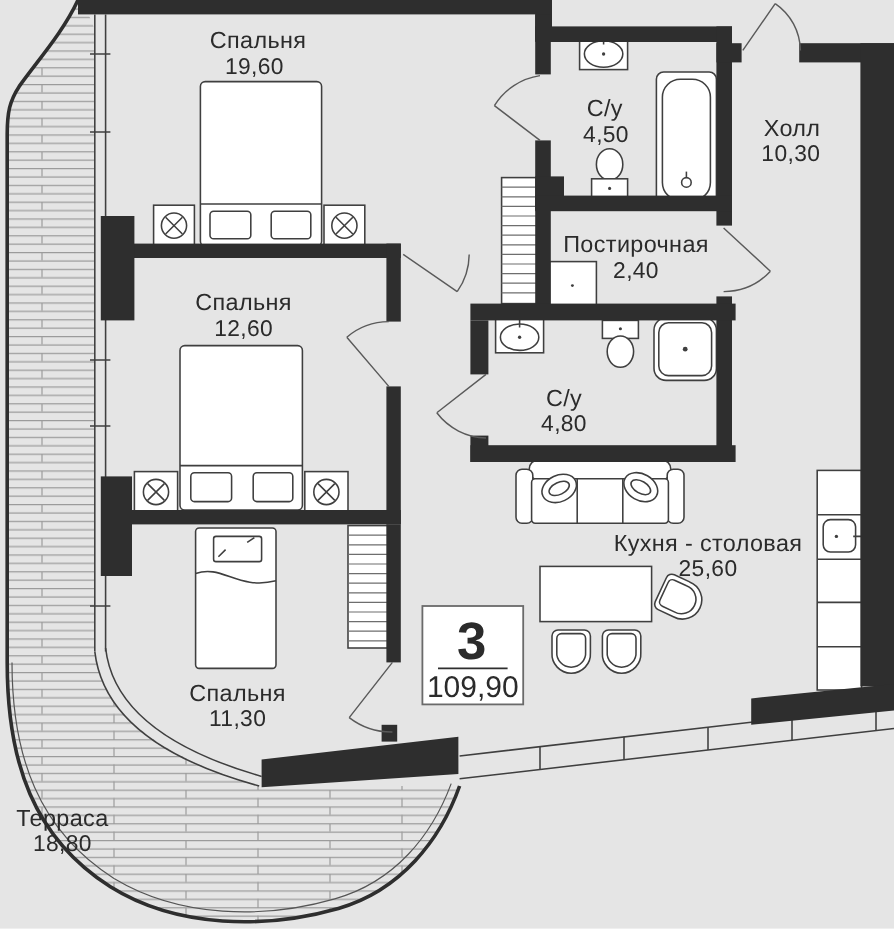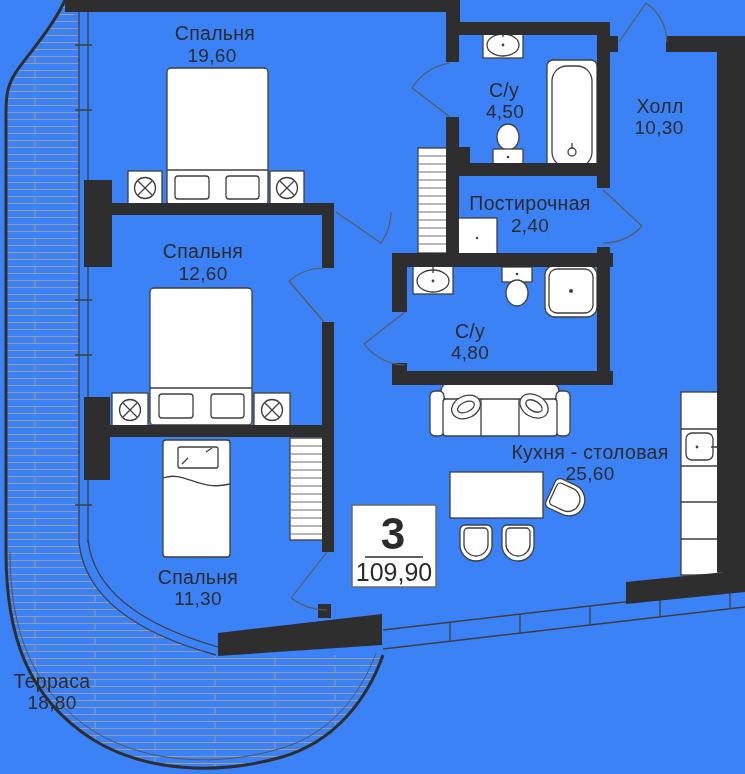--- a/index.html
+++ b/index.html
@@ -1,16 +1,16 @@
 <!DOCTYPE html>
 <html><head>
 <meta charset="utf-8">
 <style>
   html,body{margin:0;padding:0;background:#fff;}
-  .canvas{width:745px;height:774px;position:relative;background:#3b82f6;}
+  .canvas{width:745px;height:774px;position:relative;background:#e5e5e5;}
   svg{display:block;}
   svg text{font-family:"Liberation Sans",sans-serif;fill:#2b2b2b;}
   .room-name{font-size:19.5px;font-weight:500;text-anchor:middle;letter-spacing:.3px;}
   .room-area{font-size:19px;font-weight:500;text-anchor:middle;letter-spacing:.3px;}
   .badge-num{font-size:44px;font-weight:600;text-anchor:middle;}
   .badge-area{font-size:25px;font-weight:500;text-anchor:middle;}
   .wall{fill:#2e2e2e;stroke:none;}
   .thin{fill:none;stroke:#3f3f3f;stroke-width:1.3;}
   .thinf{fill:#ffffff;stroke:#3f3f3f;stroke-width:1.3;}
   .rung{stroke:#6e6e6e;stroke-width:1;}

